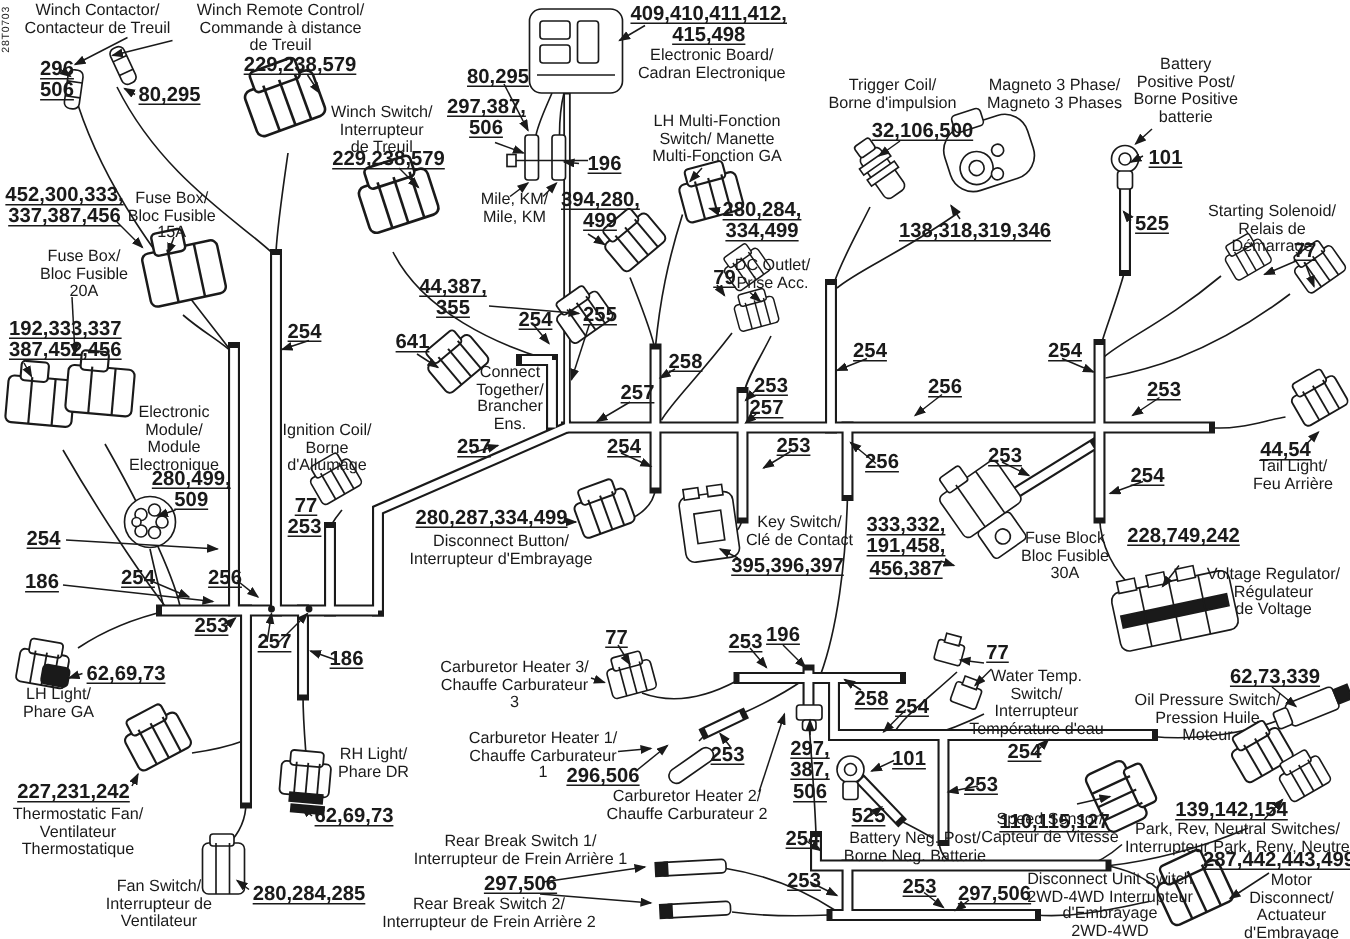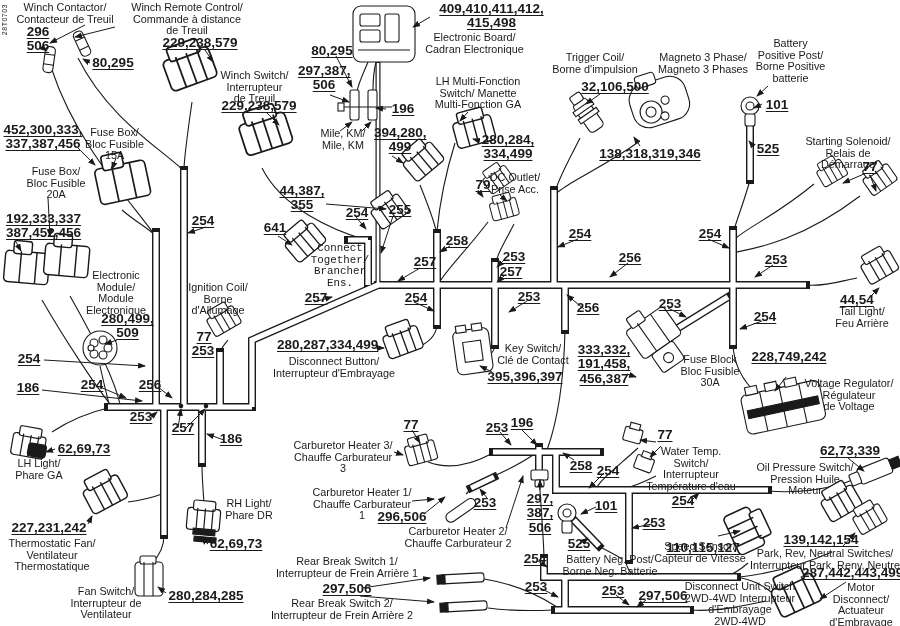--- a/index.html
+++ b/index.html
@@ -388,42 +388,42 @@
     <line class="ldr" x1="360" y1="596" x2="434" y2="602" marker-end="url(#ah)"></line>
     <line class="ldr" x1="500" y1="195" x2="507" y2="201" marker-end="url(#ah)"></line>
     <line class="ldr" x1="478" y1="190" x2="483" y2="197" marker-end="url(#ah)"></line>
   </g>
 </svg>
 
 <div class="vcode">28T0703</div>
 
 <div class="lbl cn" style="left:10px;top:2px;width:110px;">Winch Contactor/
 Contacteur de Treuil</div>
-<div class="lbl pn" style="left:18px;top:25px;width:40px;">296
+<div class="lbl pn" style="left:18px;top:39px;width:40px;">296
 506</div>
 <div class="lbl pn" style="left:88px;top:56px;width:50px;">80,295</div>
 <div class="lbl cn" style="left:122px;top:2px;width:130px;">Winch Remote Control/
 Commande à distance
 de Treuil</div>
 <div class="lbl pn" style="left:155px;top:36px;width:90px;">229,238,579</div>
 <div class="lbl cn" style="left:212px;top:70px;width:85px;">Winch Switch/
 Interrupteur
 de Treuil</div>
 <div class="lbl pn" style="left:214px;top:99px;width:90px;">229,238,579</div>
 <div class="lbl pn" style="left:3px;top:123px;width:80px;">452,300,333,
 337,387,456</div>
 <div class="lbl cn" style="left:82px;top:127px;width:65px;">Fuse Box/
 Bloc Fusible
 15A</div>
 <div class="lbl cn" style="left:20px;top:166px;width:72px;">Fuse Box/
 Bloc Fusible
 20A</div>
 <div class="lbl pn" style="left:6px;top:212px;width:74px;">192,333,337
 387,452,456</div>
-<div class="lbl pn" style="left:420px;top:2px;width:105px;margin-left:19px;">409,410,411,412,
+<div class="lbl pn" style="left:420px;top:2px;width:105px;">409,410,411,412,
 415,498</div>
 <div class="lbl cn" style="left:422px;top:32px;width:105px;">Electronic Board/
 Cadran Electronique</div>
 <div class="lbl pn" style="left:308px;top:44px;width:48px;">80,295</div>
 <div class="lbl pn" style="left:298px;top:64px;width:52px;">297,387,
 506</div>
 <div class="lbl pn" style="left:386px;top:102px;width:34px;">196</div>
 <div class="lbl cn" style="left:316px;top:128px;width:54px;">Mile, KM/
 Mile, KM</div>
 
@@ -448,21 +448,21 @@
 Borne Positive
 batterie</div>
 <div class="lbl pn" style="left:762px;top:98px;width:30px;">101</div>
 <div class="lbl pn" style="left:752px;top:142px;width:32px;">525</div>
 <div class="lbl cn" style="left:798px;top:136px;width:100px;">Starting Solenoid/
 Relais de Démarrage</div>
 <div class="lbl pn" style="left:858px;top:160px;width:24px;">77</div>
 <div class="lbl pn" style="left:276px;top:184px;width:52px;">44,387,
 355</div>
 <div class="lbl pn" style="left:260px;top:221px;width:30px;">641</div>
-<div class="lbl cn" style="left:308px;top:243px;width:64px;font-family:Liberation Mono, monospace;">Connect
+<div class="lbl cn" style="left:308px;top:243px;width:64px;">Connect
 Together/
 Brancher Ens.</div>
 <div class="lbl pn" style="left:188px;top:214px;width:30px;">254</div>
 <div class="lbl pn" style="left:342px;top:206px;width:30px;">254</div>
 <div class="lbl pn" style="left:385px;top:203px;width:30px;">255</div>
 <div class="lbl pn" style="left:410px;top:255px;width:30px;">257</div>
 <div class="lbl pn" style="left:442px;top:234px;width:30px;">258</div>
 <div class="lbl pn" style="left:499px;top:250px;width:30px;">253</div>
 <div class="lbl pn" style="left:496px;top:265px;width:30px;">257</div>
 <div class="lbl pn" style="left:565px;top:227px;width:30px;">254</div>
@@ -561,21 +561,21 @@
 d'Embrayage
 2WD-4WD</div>
 <div class="lbl pn" style="left:802px;top:566px;width:98px;">287,442,443,499</div>
 <div class="lbl cn" style="left:828px;top:582px;width:66px;">Motor
 Disconnect/
 Actuateur
 d'Embrayage</div>
 <div class="lbl cn" style="left:272px;top:556px;width:150px;">Rear Break Switch 1/
 Interrupteur de Frein Arrière 1</div>
 <div class="lbl pn" style="left:320px;top:582px;width:54px;">297,506</div>
-<div class="lbl cn" style="left:250px;top:598px;width:152px;margin-left:16px;">Rear Break Switch 2/
+<div class="lbl cn" style="left:250px;top:598px;width:152px;">Rear Break Switch 2/
 Interrupteur de Frein Arrière 2</div>
 <div class="lbl pn" style="left:100px;top:312px;width:55px;">280,499,
 509</div>
 <div class="lbl cn" style="left:184px;top:282px;width:68px;">Ignition Coil/
 Borne
 d'Allumage</div>
 <div class="lbl cn" style="left:85px;top:270px;width:62px;">Electronic
 Module/
 Module
 Electronique</div>

